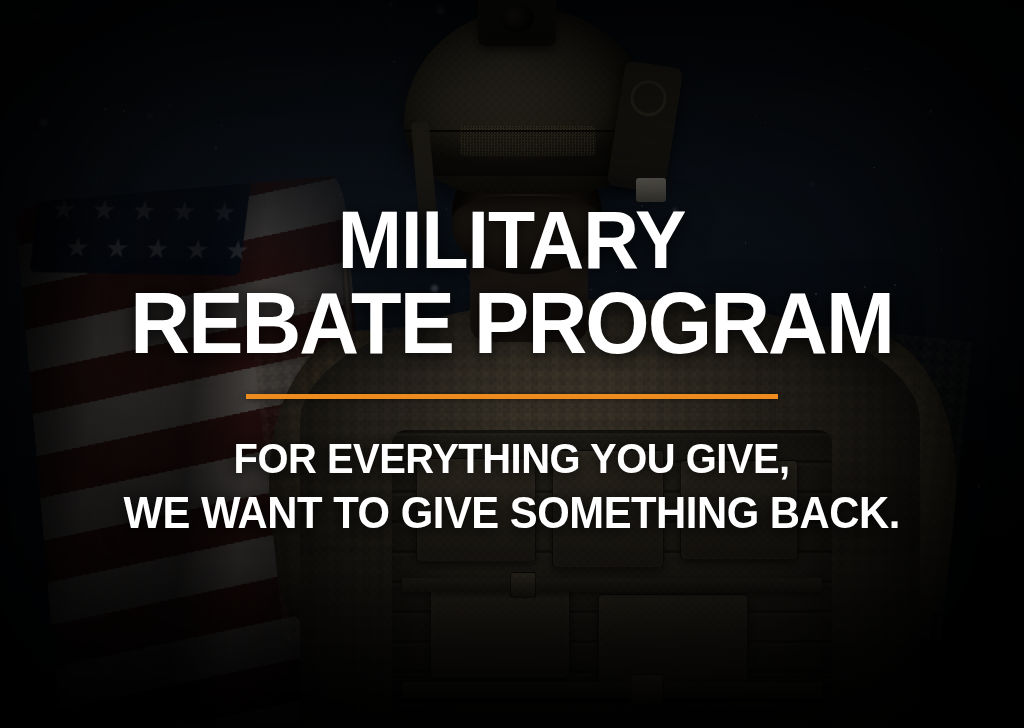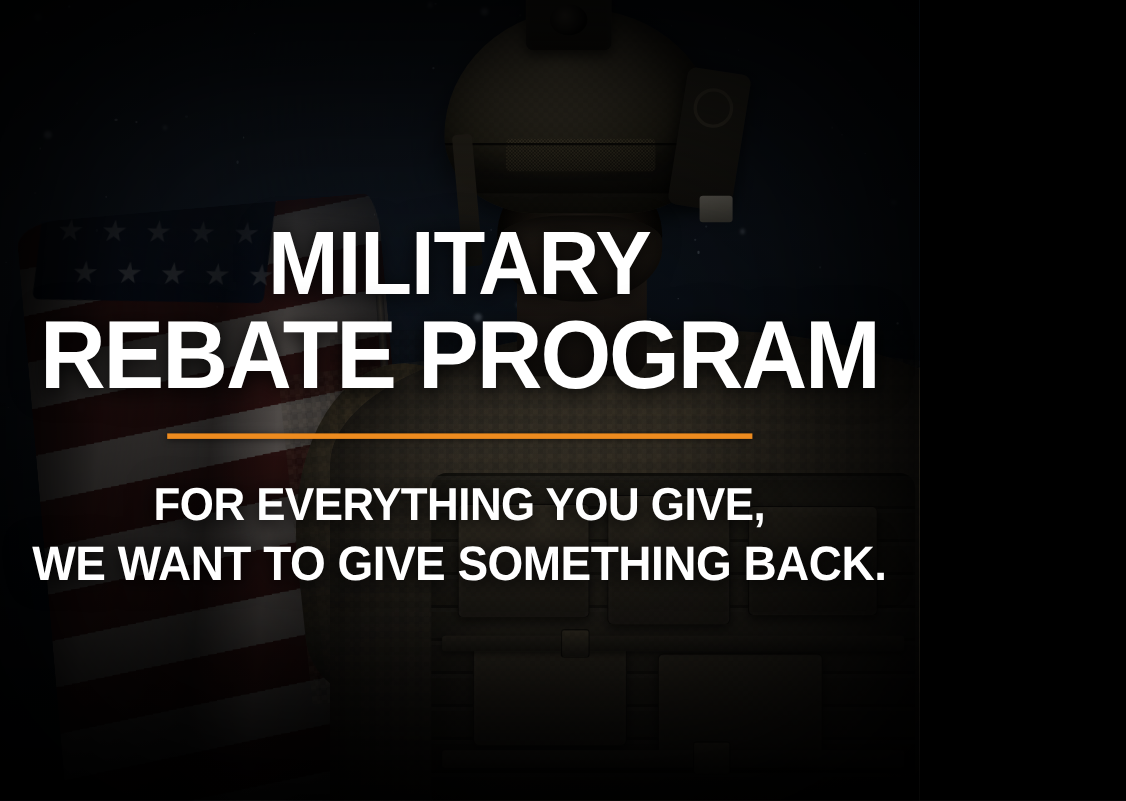--- a/index.html
+++ b/index.html
@@ -7,21 +7,21 @@
 
   html, body {
     width:1024px; height:728px;
     background:#000;
     font-family:"Liberation Sans", sans-serif;
     overflow:hidden;
   }
 
   .banner{
     position:relative;
-    width:836px; height:728px;
+    width:1024px; height:728px;
     overflow:hidden;
     background:#0b1119;
   }
 
   
   .sky{
     position:absolute; inset:0;
     background:
       radial-gradient(ellipse 520px 380px at 14% 18%, #18222f 0%, rgba(16,24,34,0) 72%),
       radial-gradient(ellipse 620px 480px at 88% 10%, #141e2b 0%, rgba(14,20,30,0) 70%),

